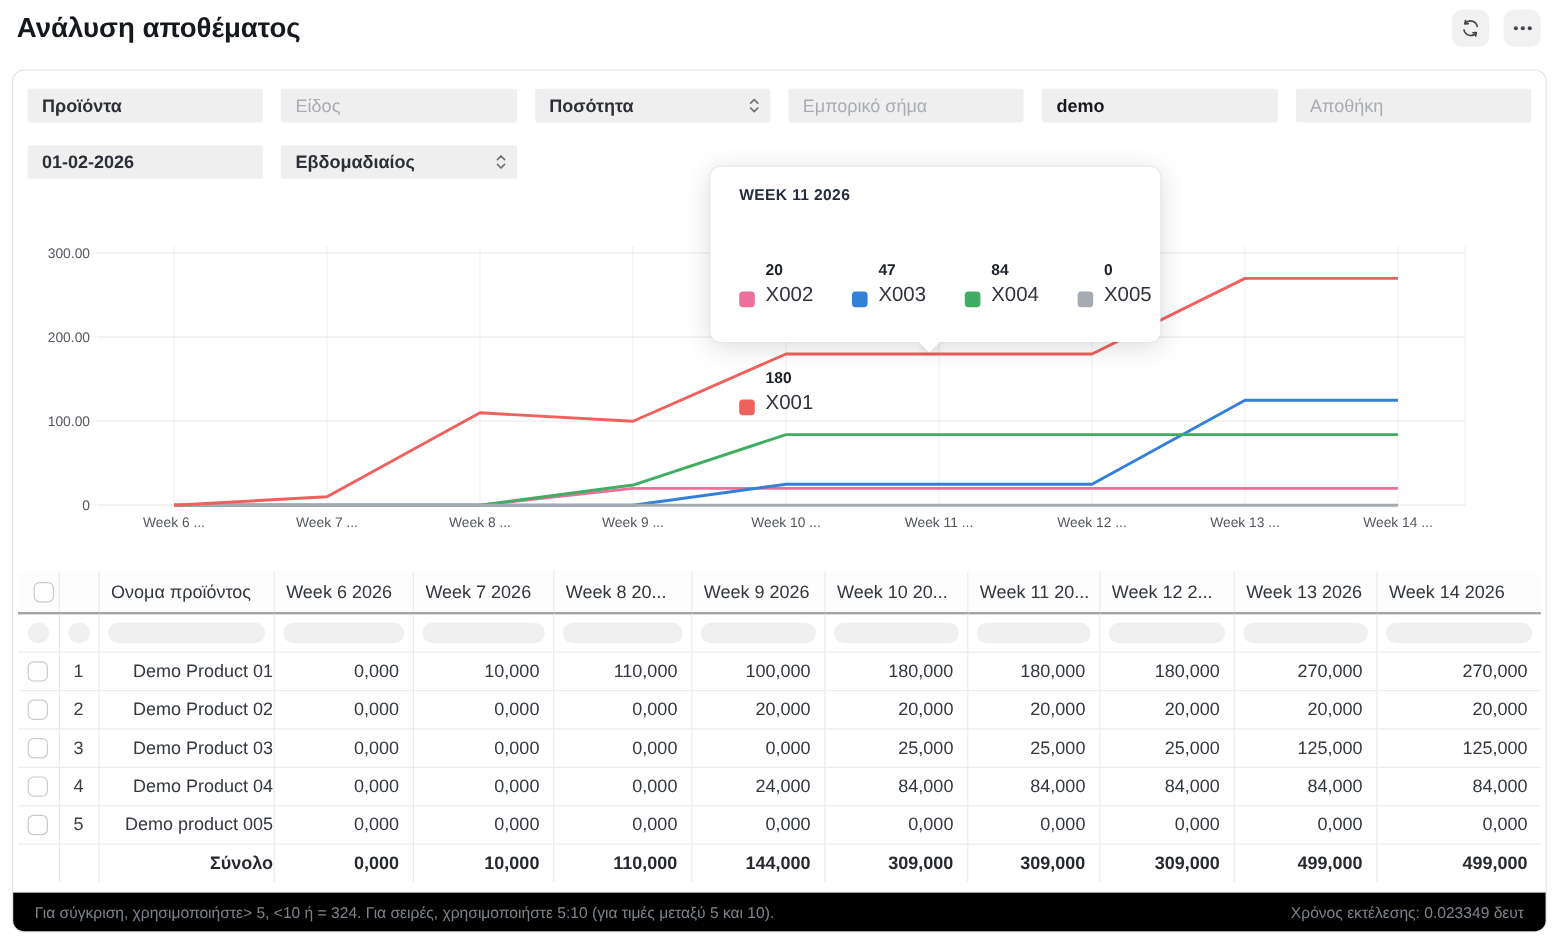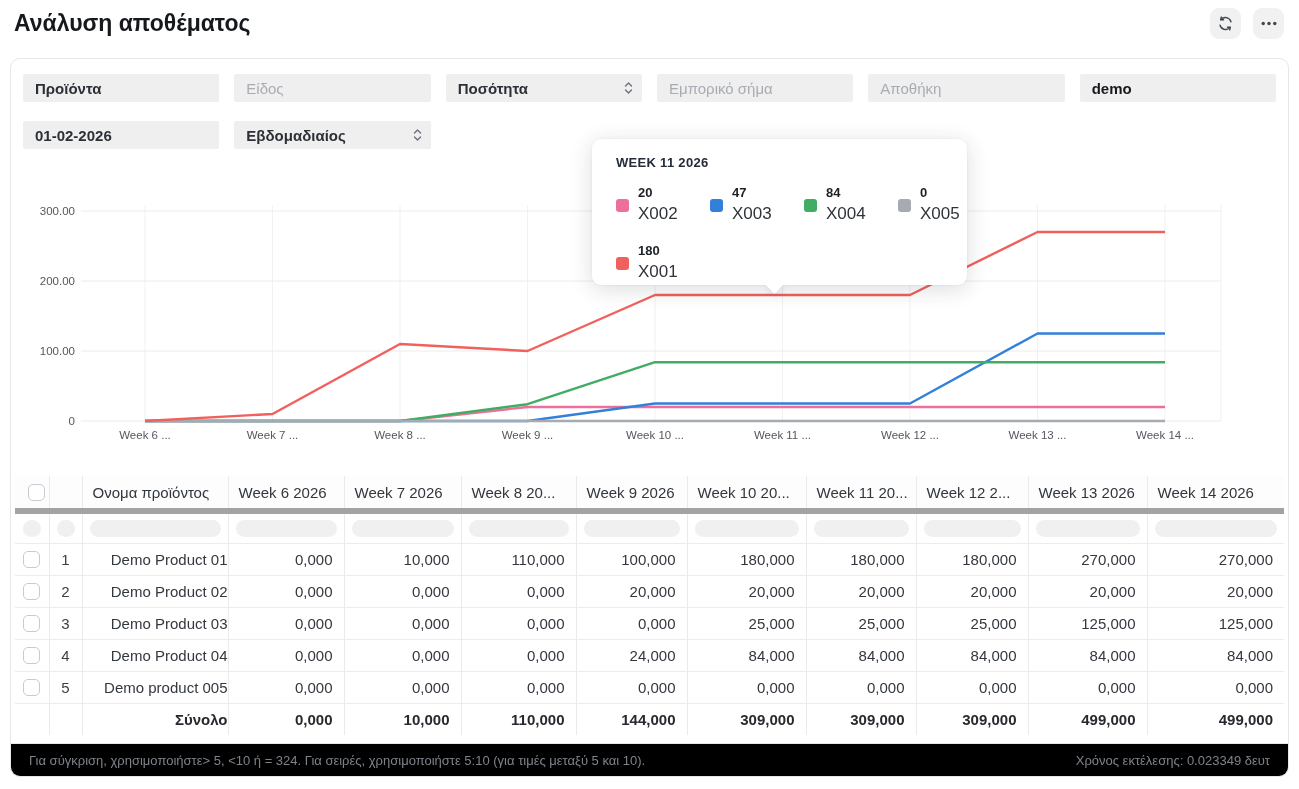--- a/index.html
+++ b/index.html
@@ -22,34 +22,34 @@
   .sel-caret{position:absolute;right:9px;top:50%;transform:translateY(-50%);display:flex;}
   
   .chart{position:absolute;left:10px;top:138px;}
   .chart text{font-family:"Liberation Sans",sans-serif;font-size:11.5px;fill:#53575d;}
   
   .tooltip{position:absolute;left:592px;top:139px;width:375px;height:146px;background:#fff;
     border-radius:9px;box-shadow:0 4px 22px rgba(30,35,50,.16),0 0 2px rgba(30,35,50,.08);
     box-sizing:border-box;padding:16px 0 0 24px;z-index:30;}
   .tooltip-title{font-size:13px;font-weight:700;color:#252c3c;letter-spacing:.3px;margin-bottom:15px;}
   .tooltip-grid{display:grid;grid-template-columns:repeat(4,94px);row-gap:19px;}
-  .titem{display:flex;align-items:center;}
+  .titem{display:flex;align-items:flex-end;margin-top:32px;}
   .titem .sw{width:13px;height:13px;border-radius:3px;margin:2px 9px 0 0;flex:none;}
   .titem .tv{font-size:13px;font-weight:700;color:#1c2026;line-height:16px;}
   .titem .tl{font-size:17px;color:#30343a;margin-top:3px;}
   .tooltip-pointer{position:absolute;left:176px;bottom:-6px;width:13px;height:13px;background:#fff;
     transform:rotate(45deg);box-shadow:3px 3px 6px rgba(30,35,50,.07);}
   
   .grid-table{position:absolute;left:4px;top:417px;width:1269px;border-collapse:collapse;
     table-layout:fixed;font-size:15px;color:#33383f;}
   .grid-table th,.grid-table td{border-right:1px solid #e9eaeb;border-bottom:1px solid #ececee;
     padding:0;height:32px;box-sizing:border-box;white-space:nowrap;overflow:hidden;}
   .grid-table th:last-child,.grid-table td:last-child{border-right:none;}
   .grid-table thead th{height:35px;font-weight:400;text-align:left;padding-left:10px;color:#32373d;
-    border-bottom:6px solid #a3a3a3;background:#fdfdfd;}
+    border-bottom:2px solid #a3a3a3;background:#fdfdfd;}
   .grid-table .num{text-align:right;padding-right:11px;}
   .grid-table .name-cell{text-align:right;padding-left:13px;}
   .grid-table .idx{text-align:center;color:#3a3f45;}
   .grid-table tr.total td{font-weight:700;color:#26292e;border-bottom:none;}
   .cbwrap{display:flex;align-items:center;justify-content:center;}
   .cb{width:17px;height:17px;border:1.5px solid #c6cbd1;border-radius:5px;background:#fff;
     box-sizing:border-box;cursor:pointer;}
   .frow td{background:#fff;}
   .pill{height:17px;border-radius:9px;background:#f0f0f1;cursor:text;}
   .pill.wide{margin:0 7px;}
@@ -101,24 +101,24 @@
           <svg width="9" height="14" viewBox="0 0 9 14" fill="none" stroke="#6c717a" stroke-width="1.4" stroke-linecap="round" stroke-linejoin="round">
             <path d="M1.5 5 L4.5 2 L7.5 5"></path>
             <path d="M1.5 9 L4.5 12 L7.5 9"></path>
           </svg>
         </span>
       </div>
       <div class="finput">
         <span class="ph">Εμπορικό σήμα</span>
       </div>
       <div class="finput">
+        <span class="val bold">demo</span>
+      </div>
+      <div class="finput">
         <span class="ph">Αποθήκη</span>
-      </div>
-      <div class="finput">
-        <span class="val bold">demo</span>
       </div>
       <div class="finput">
         <span class="val">01-02-2026</span>
       </div>
       <div class="finput">
         <span class="val">Εβδομαδιαίος</span>
         <span class="sel-caret">
           <svg width="9" height="14" viewBox="0 0 9 14" fill="none" stroke="#6c717a" stroke-width="1.4" stroke-linecap="round" stroke-linejoin="round">
             <path d="M1.5 5 L4.5 2 L7.5 5"></path>
             <path d="M1.5 9 L4.5 12 L7.5 9"></path>

